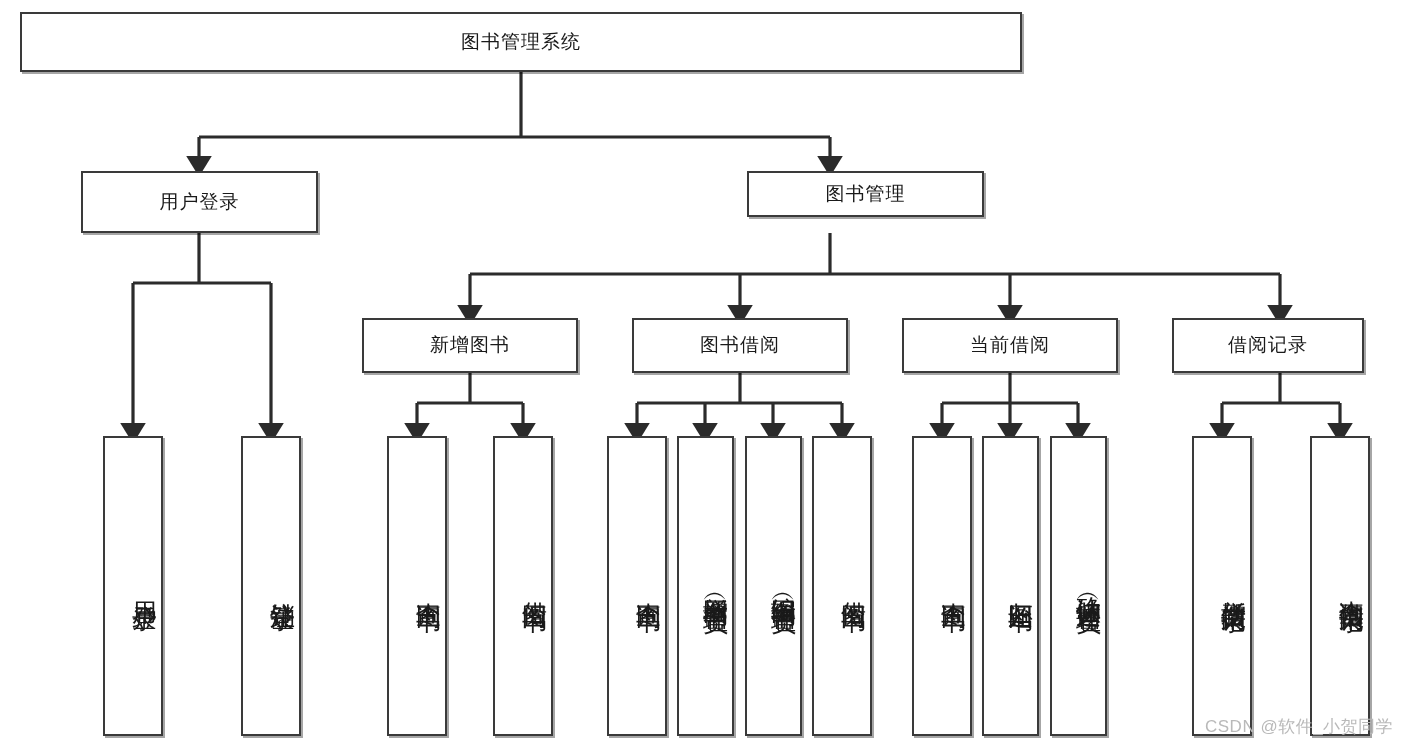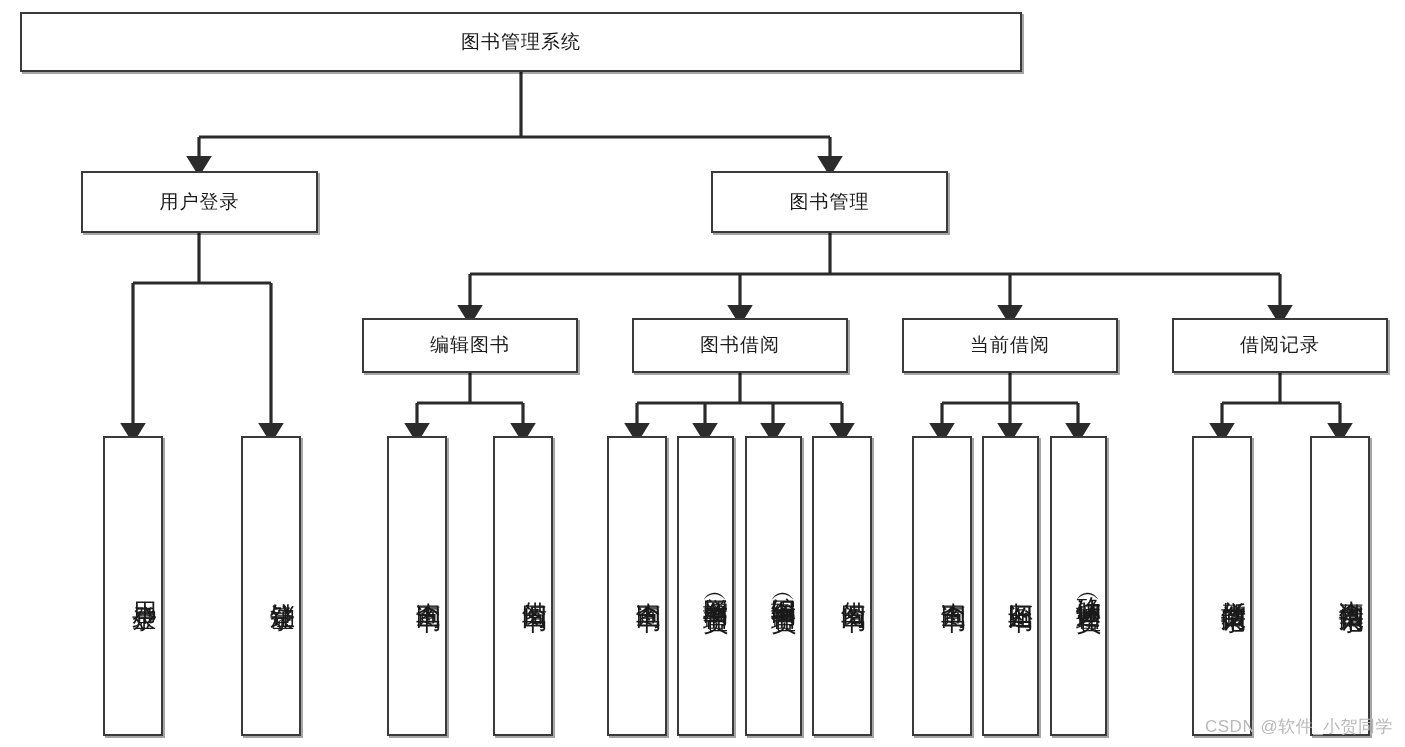--- a/index.html
+++ b/index.html
@@ -124,37 +124,37 @@
   </svg>
 
   <div class="node horiz" style="left:20px; top:12px; width:1002px; height:60px;">
     <span>图书管理系统</span>
   </div>
 
   <div class="node horiz" style="left:81px; top:171px; width:237px; height:62px;">
     <span>用户登录</span>
   </div>
 
-  <div class="node horiz" style="left:711px; top:171px; width:237px; height:62px;">
+  <div class="node horiz" style="left:747px; top:171px; width:237px; height:46px;">
     <span>图书管理</span>
   </div>
 
   <div class="node horiz" style="left:362px; top:318px; width:216px; height:55px;">
-    <span>编辑图书</span>
+    <span>新增图书</span>
   </div>
 
   <div class="node horiz" style="left:632px; top:318px; width:216px; height:55px;">
     <span>图书借阅</span>
   </div>
 
   <div class="node horiz" style="left:902px; top:318px; width:216px; height:55px;">
     <span>当前借阅</span>
   </div>
 
-  <div class="node horiz" style="left:1172px; top:318px; width:216px; height:55px;">
+  <div class="node horiz" style="left:1172px; top:318px; width:192px; height:55px;">
     <span>借阅记录</span>
   </div>
 
   <div class="node vert" style="left:103px; top:436px; width:60px; height:300px;">
     <span class="vlabel">用户登录</span>
   </div>
 
   <div class="node vert" style="left:241px; top:436px; width:60px; height:300px;">
     <span class="vlabel">注销登录</span>
   </div>

